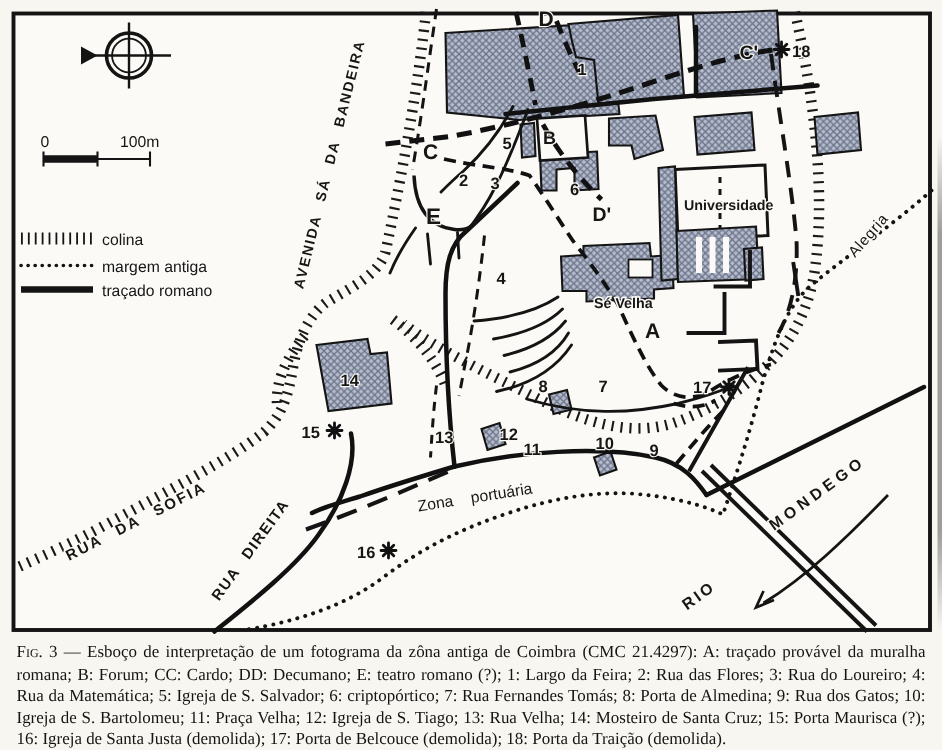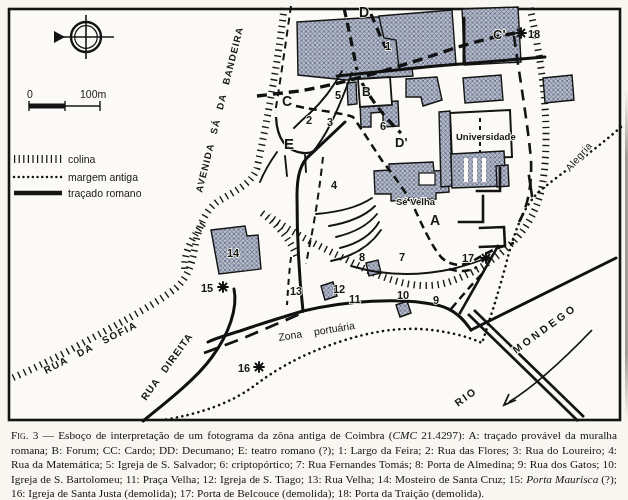--- a/index.html
+++ b/index.html
@@ -14,21 +14,21 @@
           paint-order:stroke;stroke:#fbfaf5;stroke-width:1.5px;}
   .num{font-family:"Liberation Sans",sans-serif;font-weight:bold;font-size:11px;
        paint-order:stroke;stroke:#fbfaf5;stroke-width:1.5px;}
   .legendtext{font-family:"Liberation Sans",sans-serif;font-size:10.5px;font-weight:normal;}
   .place{font-family:"Liberation Sans",sans-serif;font-size:9.5px;font-weight:bold;
          paint-order:stroke;stroke:#fbfaf5;stroke-width:2px;}
   .caption{position:absolute;left:0;top:426px;width:628px;padding:2px 11px;box-sizing:border-box;
            font-family:"Liberation Serif",serif;font-size:11.3px;line-height:14.6px;
            color:#141414;text-align:justify;}
   .caption .smallcaps{font-variant:small-caps;}
-  .caption .it{font-style:italic;}
+  .caption .it{}
 </style>
 </head>
 <body>
 
 <div class="page">
 
 <svg width="628" height="426" viewBox="0 0 628 426">
   <defs>
     <pattern id="bh" width="4.5" height="4.5" patternUnits="userSpaceOnUse">
       <rect width="4.5" height="4.5" fill="#b7bdce"></rect>

